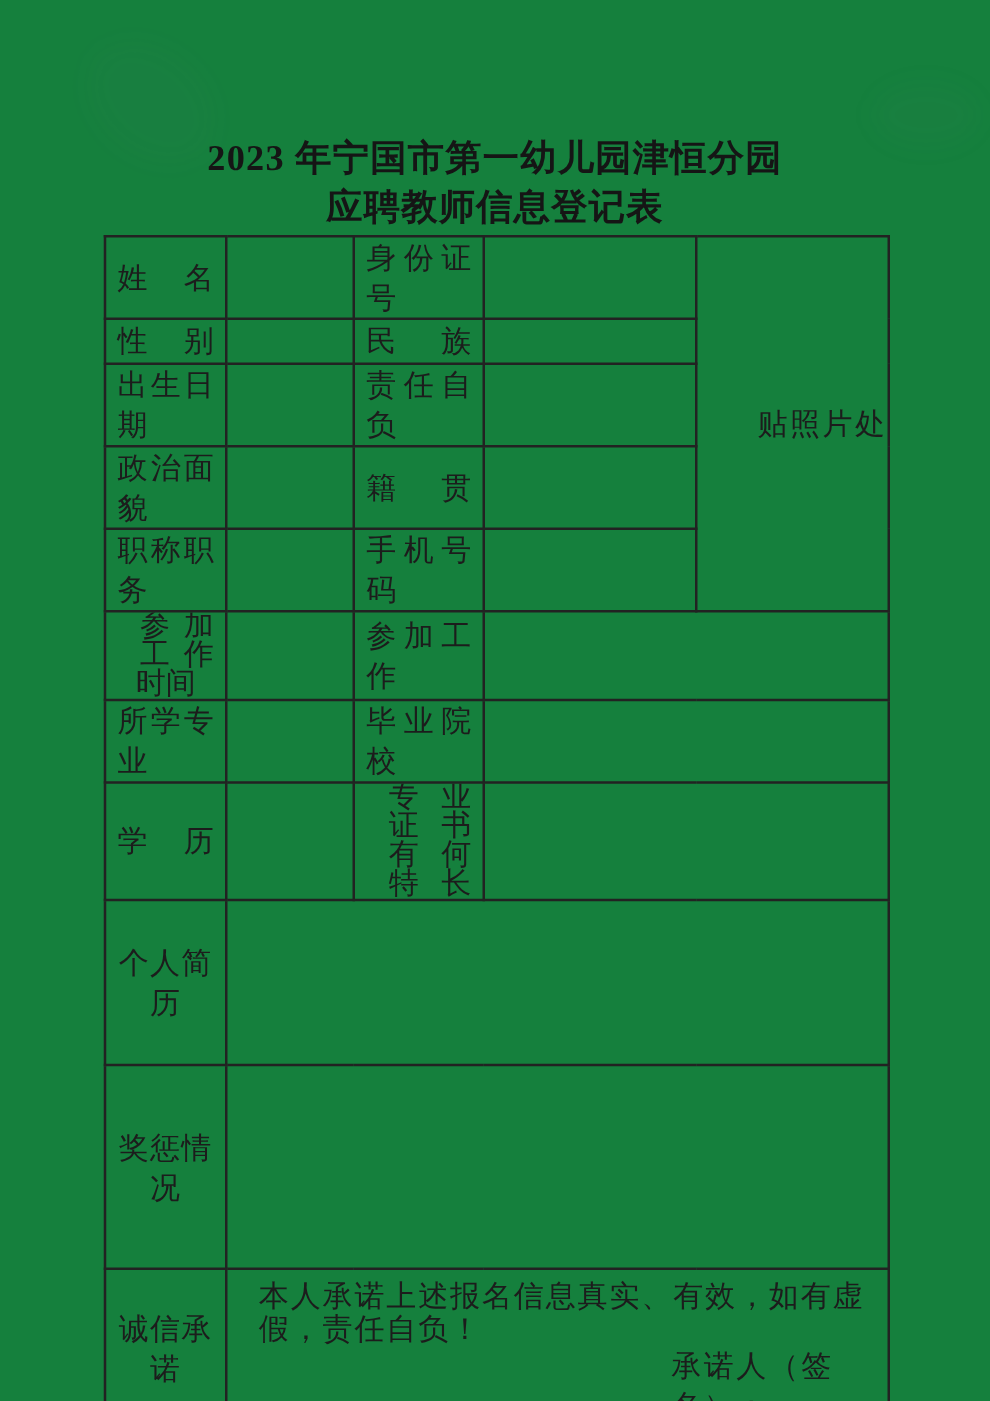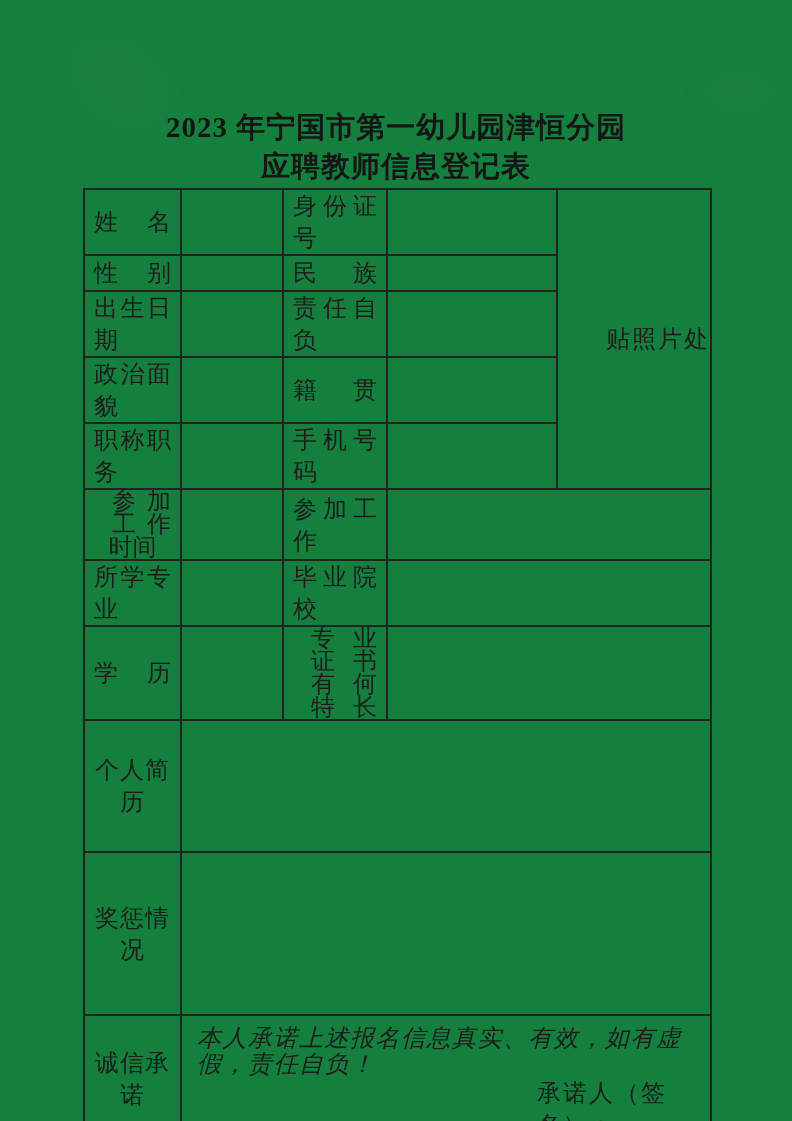--- a/index.html
+++ b/index.html
@@ -55,24 +55,23 @@
   td.label2 { text-align: center; line-height: 23px; }
   td.label2 .jline { text-align: justify; text-align-last: justify; padding: 0 9px; margin-left: 18px; }
   td.label2 .cline { text-align: center; }
   
   td.clabel { text-align: center; letter-spacing: 1px; }
 
   td.photo-cell { text-align: right; letter-spacing: 2px; }
 
   td.pledge-cell { vertical-align: top; }
   .pledge-text {
-    padding: 9px 8px 0 15px;
+    padding: 9px 8px 0 25px;
     letter-spacing: 1.5px;
     line-height: 26px;
-    font-style: italic;
   }
   .pledge-sign {
     margin-left: 355px;
     letter-spacing: 2px;
   }
 
   
   tr.r1  td { height: 35px; }
   tr.r2  td { height: 34px; }
   tr.r3  td { height: 31px; margin-left: 48px; }

